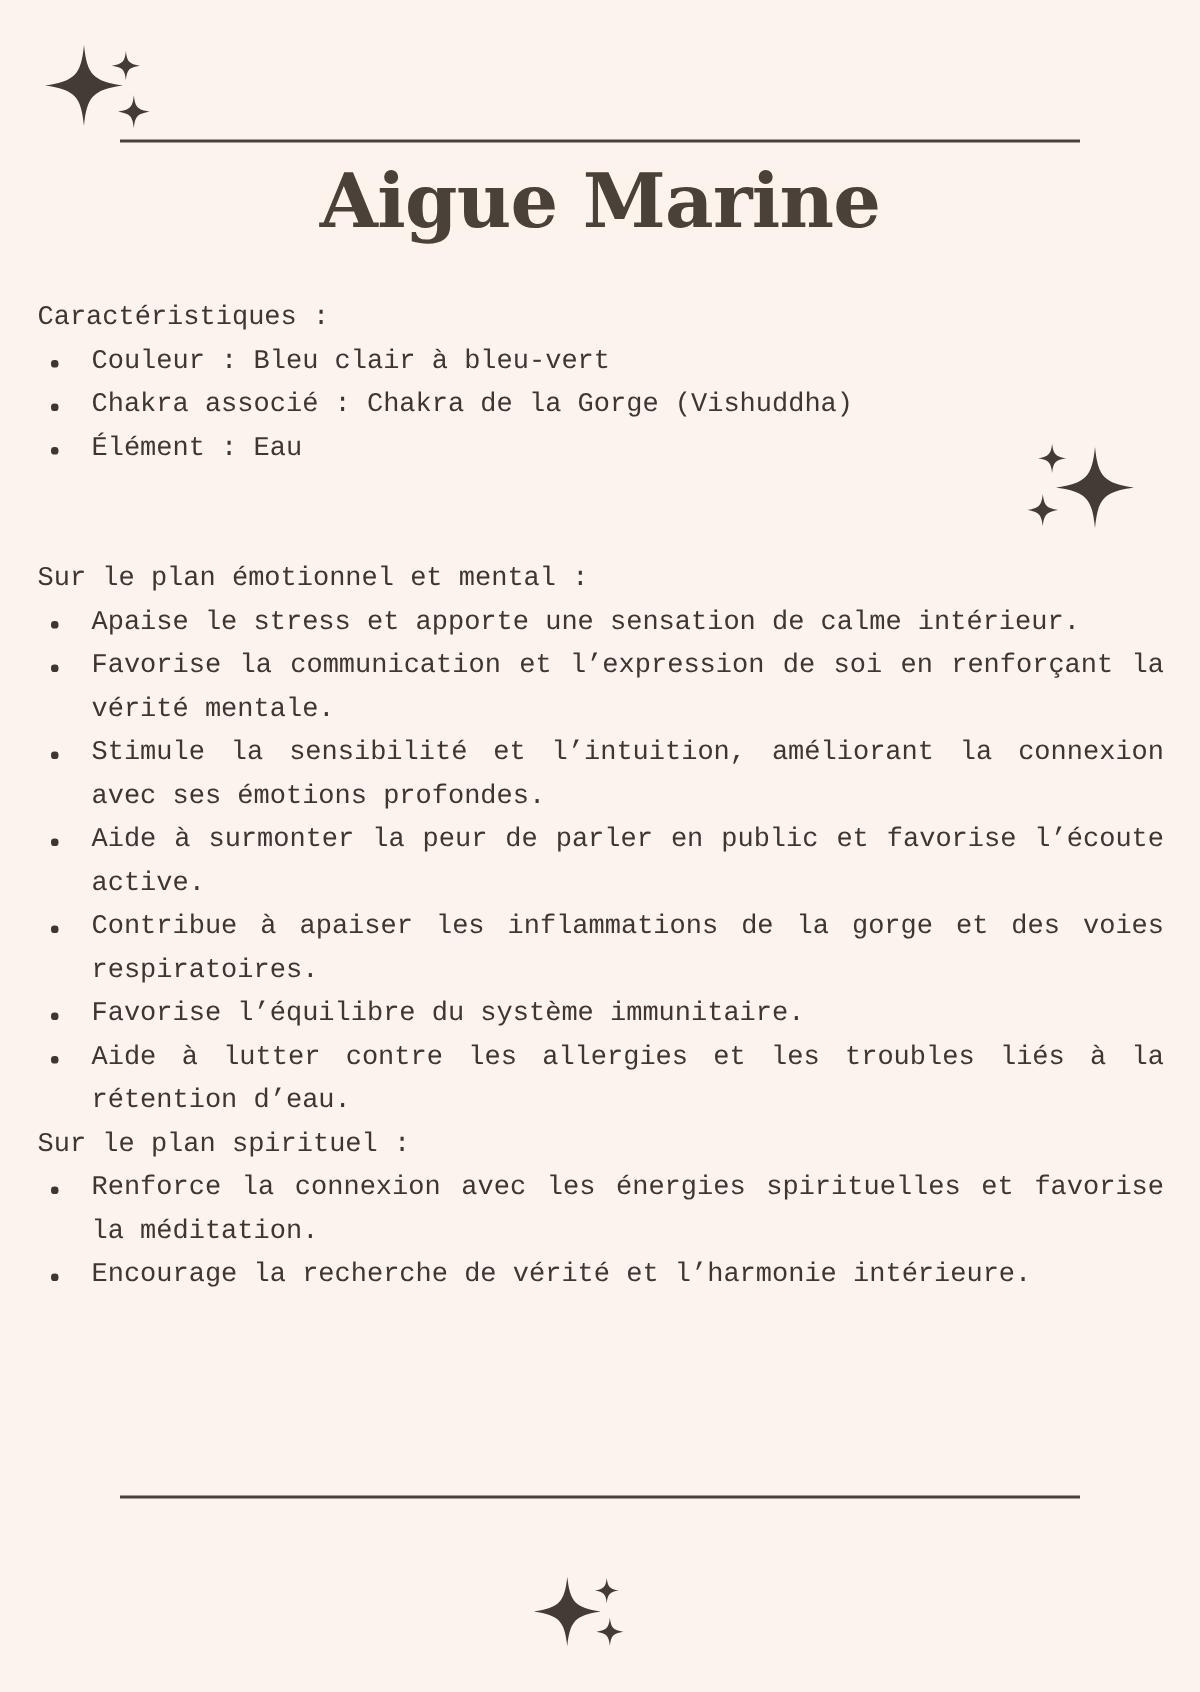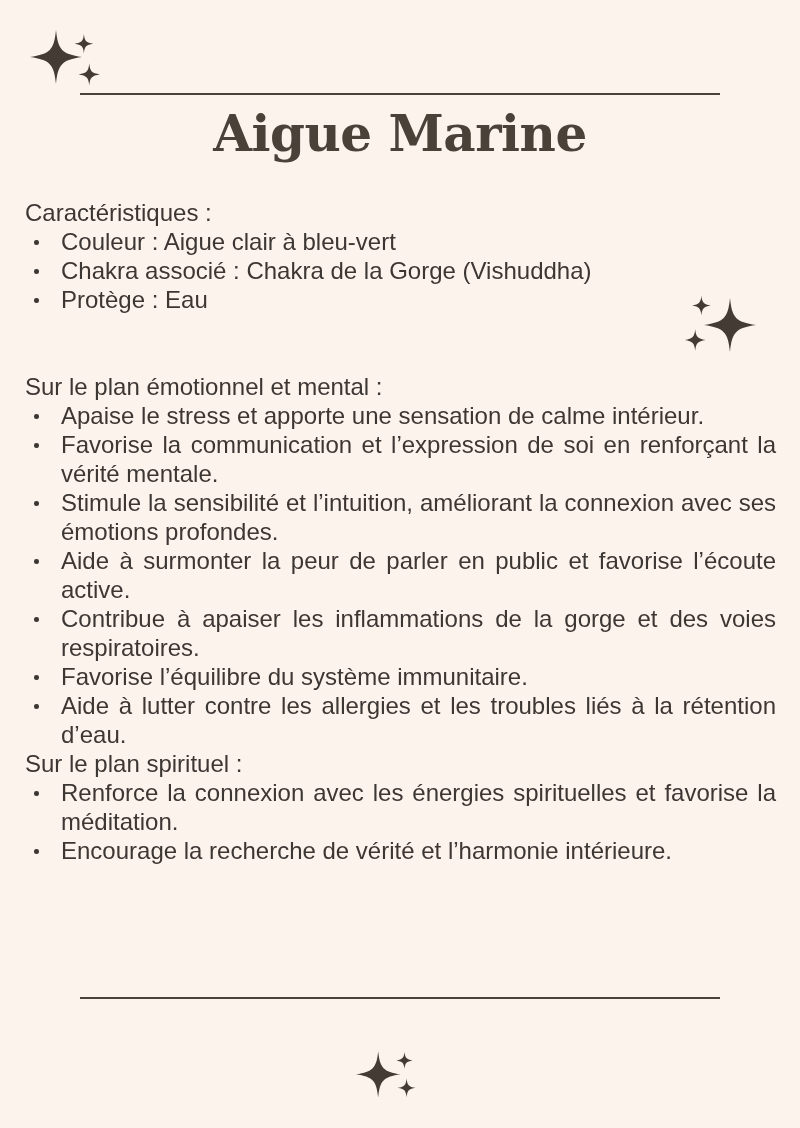--- a/index.html
+++ b/index.html
@@ -58,23 +58,24 @@
     line-height: 1.05;
     font-feature-settings: "kern" 1;
   }
 
   
   .content {
     position: absolute;
     left: 25px;
     top: 198px;
     width: 751px;
-    font-size: 24px;
+    font-size: 18px;
     line-height: 29px;
     color: #3d3733;
+    font-family: Liberation Mono, monospace;
   }
   .lead {
     margin: 0;
     text-align: left;
   }
   ul.bullets {
     list-style: none;
     margin: 0;
     padding: 0;
   }
@@ -137,23 +138,23 @@
 
   <div class="rule rule-top"></div>
   <div class="rule rule-bottom"></div>
 
   <div class="title">Aigue Marine</div>
 
   <div class="content">
 
     <p class="lead">Caractéristiques :</p>
     <ul class="bullets">
-      <li class="short">Couleur : Aigue clair à bleu-vert</li>
+      <li class="short">Couleur : Bleu clair à bleu-vert</li>
       <li class="short">Chakra associé : Chakra de la Gorge (Vishuddha)</li>
-      <li class="short">Protège : Eau</li>
+      <li class="short">Élément : Eau</li>
     </ul>
 
     <div class="gap"></div>
 
 
     <p class="section-head">Sur le plan émotionnel et mental :</p>
     <ul class="bullets">
       <li class="short">Apaise le stress et apporte une sensation de calme intérieur.</li>
       <li>Favorise la communication et l’expression de soi en renforçant la vérité mentale.</li>
       <li>Stimule la sensibilité et l’intuition, améliorant la connexion avec ses émotions profondes.</li>

